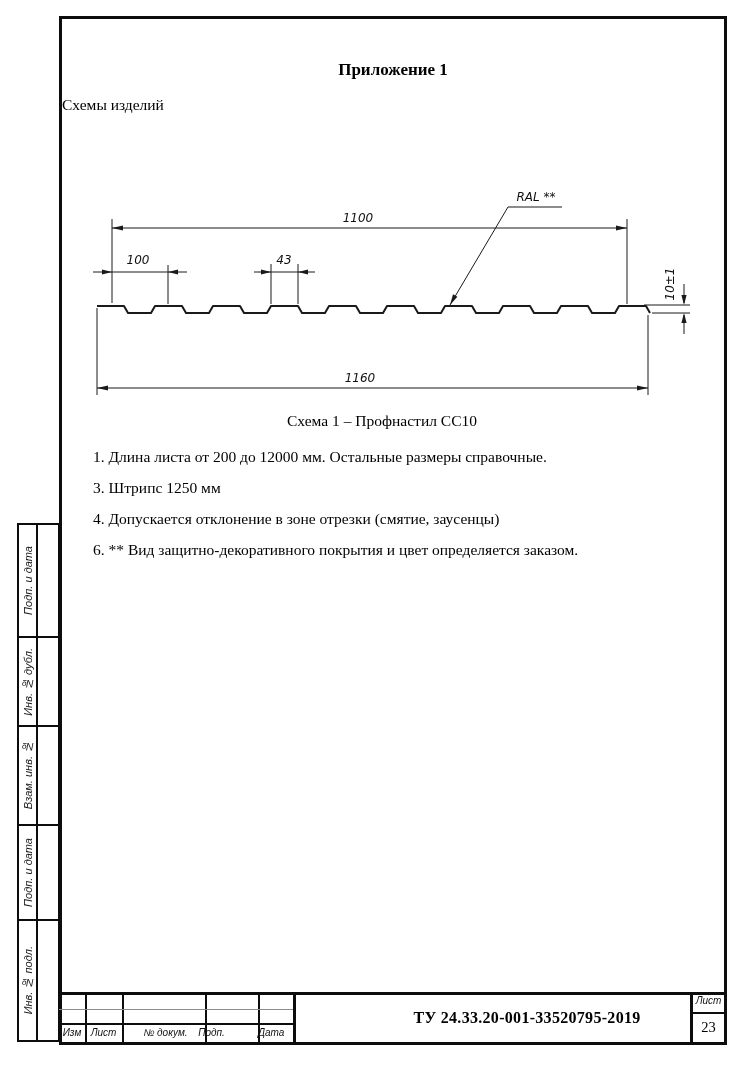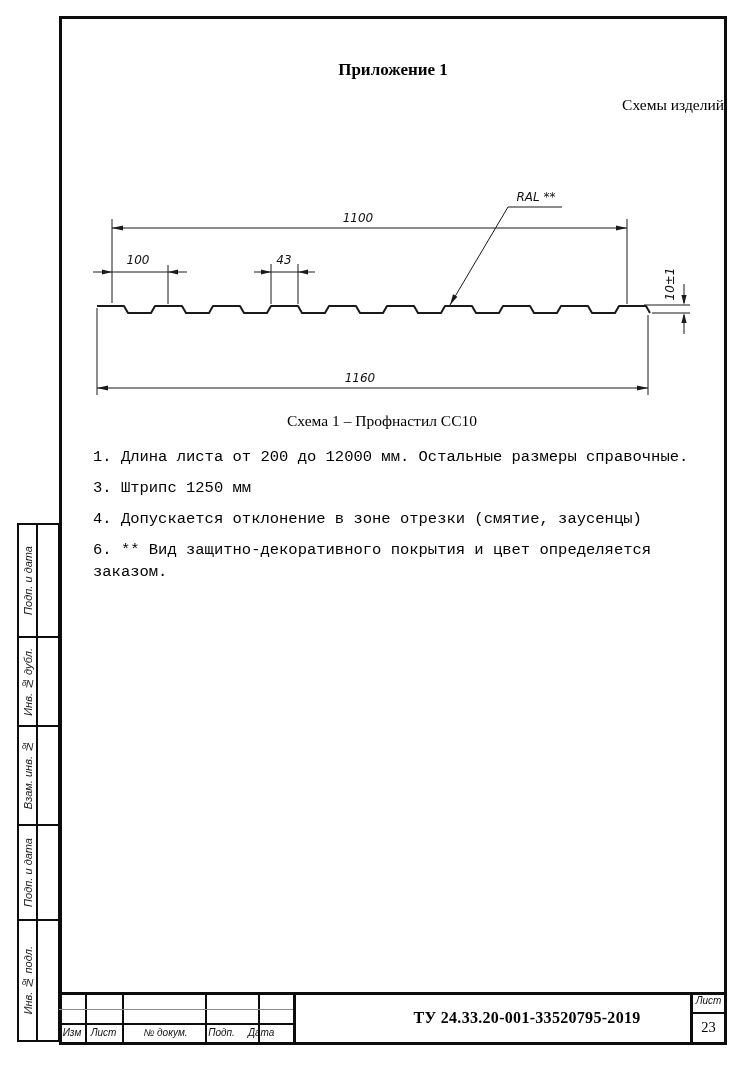--- a/index.html
+++ b/index.html
@@ -9,23 +9,23 @@
   }
   .abs{position:absolute;}
   
   .frame{
     left:59px;top:16px;width:668px;height:1029px;
     border:3px solid #0d0d0d;box-sizing:border-box;
   }
   
   .h-title{left:62px;top:60px;width:662px;text-align:center;
     font-size:17px;font-weight:bold;}
-  .h-sub{left:62px;top:96px;width:662px;text-align:right;font-size:15.5px;}
+  .h-sub{left:62px;top:96px;width:662px;text-align:left;font-size:15.5px;}
   .caption{left:62px;top:412px;width:640px;text-align:center;font-size:15.5px;}
-  .notes{left:93px;top:446px;width:612px;font-size:15.5px;font-family:Liberation Mono, monospace;}
+  .notes{left:93px;top:446px;width:612px;font-size:15.5px;}
   .note{margin:0 0 9px 0;line-height:22px;}
   
   svg.diagram{position:absolute;left:0;top:0;pointer-events:none;}
   .dimtxt{font-family:"DejaVu Sans",sans-serif;font-style:italic;font-size:12px;fill:#111;}
   
   .sidebar{left:17px;top:523px;width:43px;height:519px;display:flex;flex-direction:column;}
   .srow{display:flex;box-sizing:border-box;border:2px solid #0d0d0d;}
   .srow + .srow{margin-top:-2px;}
   .scell-label{width:19px;border-right:2px solid #0d0d0d;display:flex;
     align-items:center;justify-content:center;box-sizing:border-box;}
@@ -160,20 +160,20 @@
   <div class="tb-line" style="left:234px;top:0;width:2.5px;height:51px"></div>
   <div class="tb-line" style="left:631px;top:0;width:2.5px;height:51px"></div>
 
   <div class="tb-thin" style="left:0;top:17px;width:234px;height:1px"></div>
   <div class="tb-line" style="left:0;top:31px;width:236px;height:2px"></div>
   <div class="tb-line" style="left:631px;top:20px;width:37px;height:2px"></div>
 
   <div class="tb-label" style="left:0;top:35px;width:26px">Изм</div>
   <div class="tb-label" style="left:26px;top:35px;width:37px">Лист</div>
   <div class="tb-label" style="left:63px;top:35px;width:87px">№ докум.</div>
-  <div class="tb-label" style="left:146px;top:35px;width:33px">Подп.</div>
-  <div class="tb-label" style="left:189px;top:35px;width:14px">Дата</div>
+  <div class="tb-label" style="left:136px;top:35px;width:33px">Подп.</div>
+  <div class="tb-label" style="left:199px;top:35px;width:14px">Дата</div>
 
   <div class="tb-doc">ТУ 24.33.20-001-33520795-2019</div>
 
   <div class="tb-label" style="left:631px;top:3px;width:37px">Лист</div>
   <div class="tb-sheetno">23</div>
 </div>
 
 </body></html>

